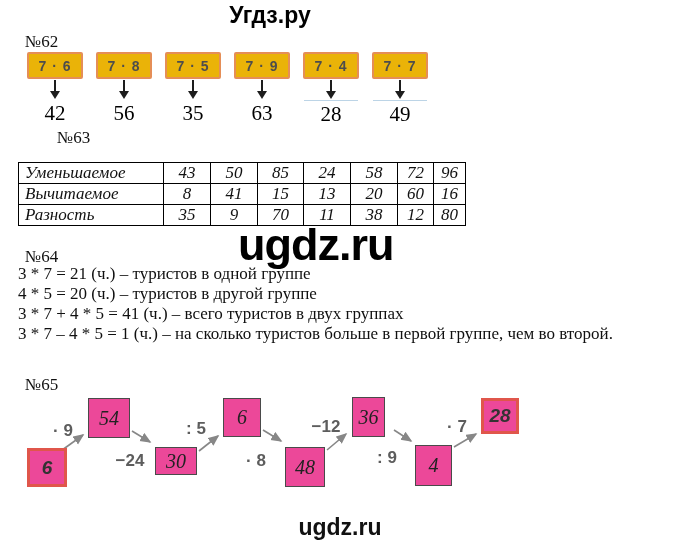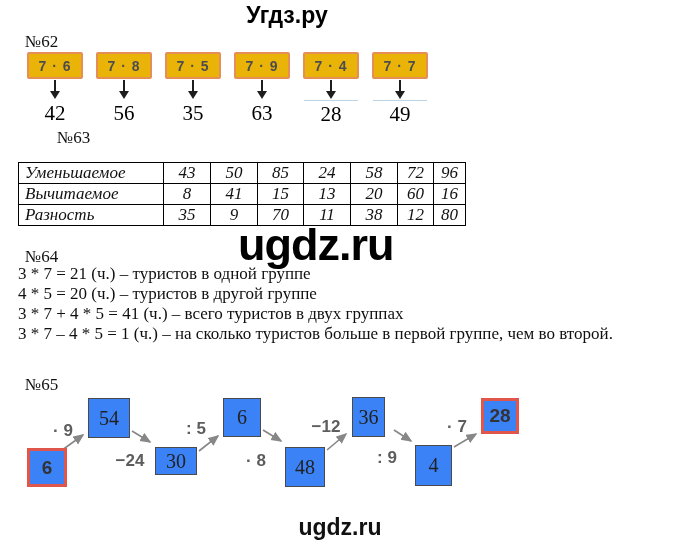--- a/index.html
+++ b/index.html
@@ -1,21 +1,21 @@
 <!DOCTYPE html>
 <html><head>
 <meta charset="utf-8">
 <style>
   html,body { margin:0; padding:0; }
   body {
     width:680px; height:545px; position:relative; overflow:hidden;
     background:#ffffff; font-family:"Liberation Serif", serif; color:#111;
   }
   .site-title {
-    position:absolute; top:2px; left:17px; width:540px; text-align:center;
+    position:absolute; top:2px; left:0; width:540px; text-align:center;
     font-family:"Liberation Sans", sans-serif; font-weight:bold; font-size:23px; color:#000;
   }
   .task-label { position:absolute; font-size:17px; color:#111; }
 
   
   #t62-row { position:absolute; left:27px; top:52px; display:flex; gap:13px; }
   .u62 { width:56px; display:flex; flex-direction:column; align-items:center; }
   .box62 {
     box-sizing:border-box; width:56px; height:27px;
     background:#eab308; border:2px solid #e58e57; border-radius:2px;
@@ -45,23 +45,23 @@
     font-family:"Liberation Sans", sans-serif; font-weight:bold; font-size:23px; color:#111;
   }
 
   
   #t64-lines { position:absolute; left:18px; top:264px; font-size:17px; line-height:20px; color:#101010; }
 
   
   #t65 { position:absolute; left:0; top:370px; width:680px; height:175px; }
   #t65 svg { position:absolute; left:0; top:0; }
   .b65 {
-    position:absolute; box-sizing:border-box; background:#3b82f6;
+    position:absolute; box-sizing:border-box; background:#ec4899;
     border:1.5px solid #4a4a4a; display:flex; align-items:center; justify-content:center;
-    font-size:20px; color:#222;
+    font-size:20px; color:#222;font-style:italic;
   }
   .b65.red {
     border:3px solid #e0564b;
     font-family:"Liberation Sans", sans-serif; font-weight:bold; font-size:19px; color:#333;
   }
   .op65 {
     position:absolute; width:44px; text-align:center;
     font-family:"Liberation Sans", sans-serif; font-weight:bold;
     font-size:17px; color:#5d5d5d; white-space:nowrap;
   }

